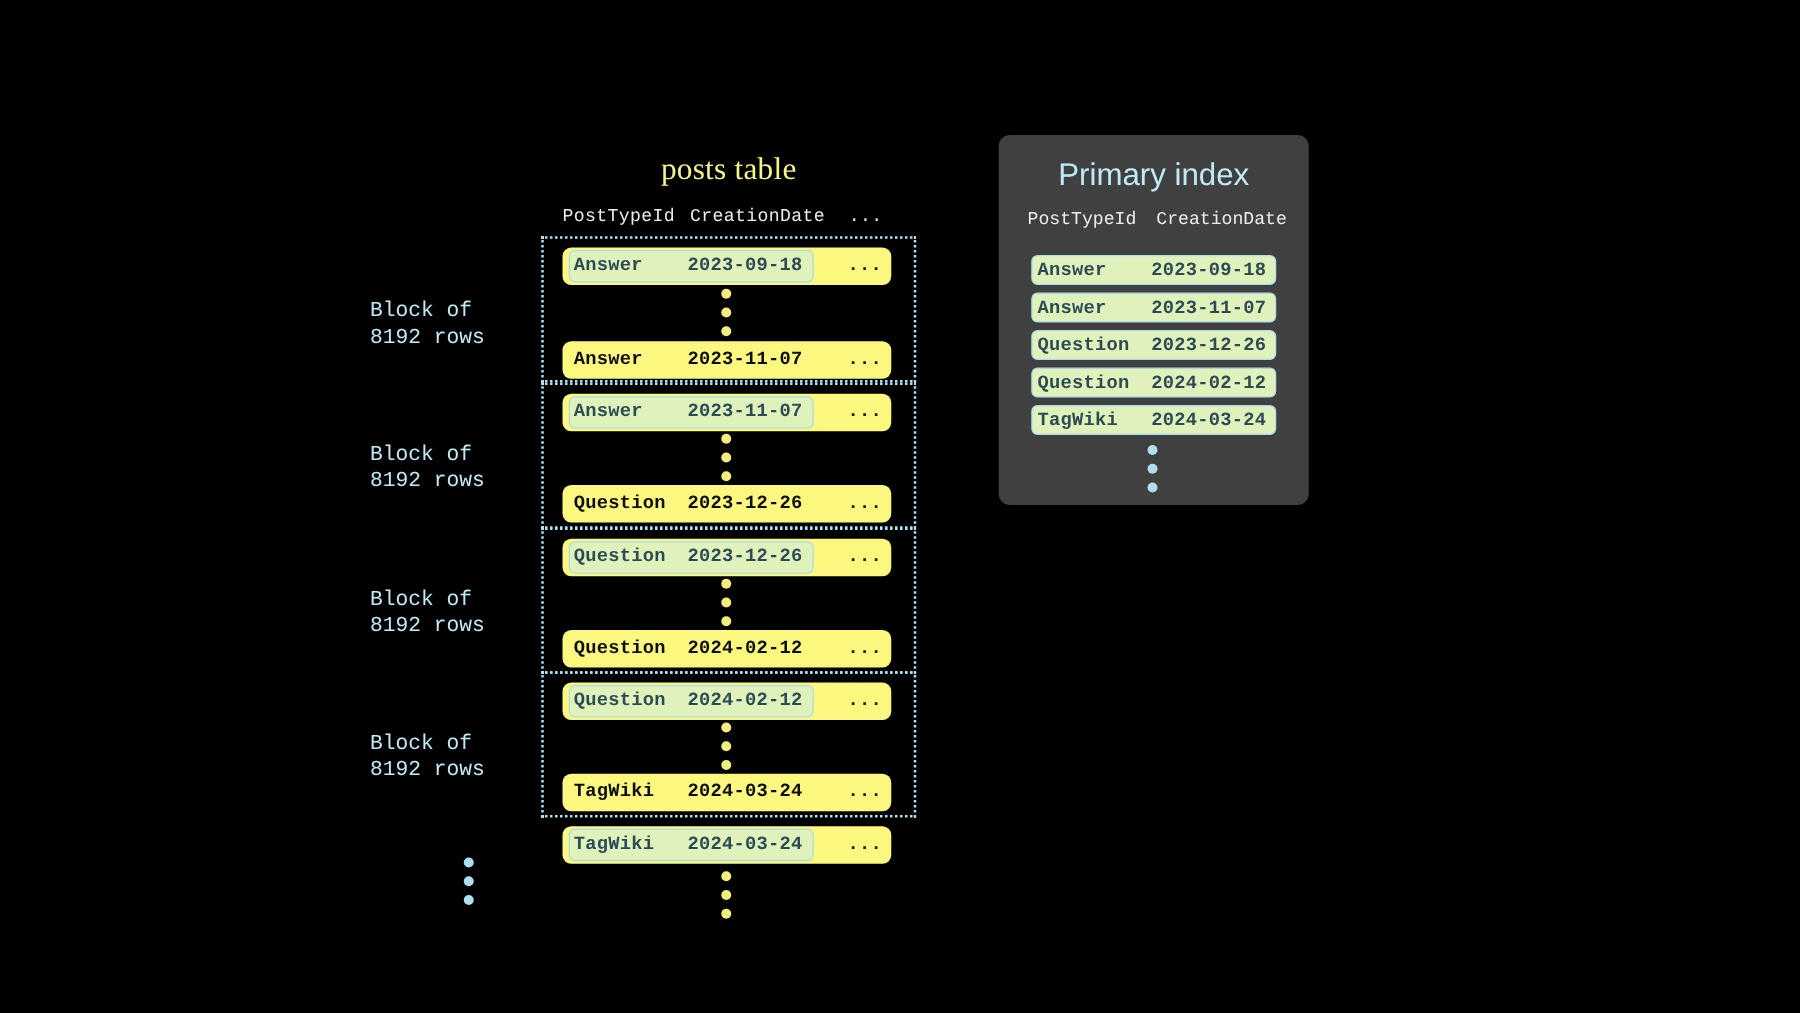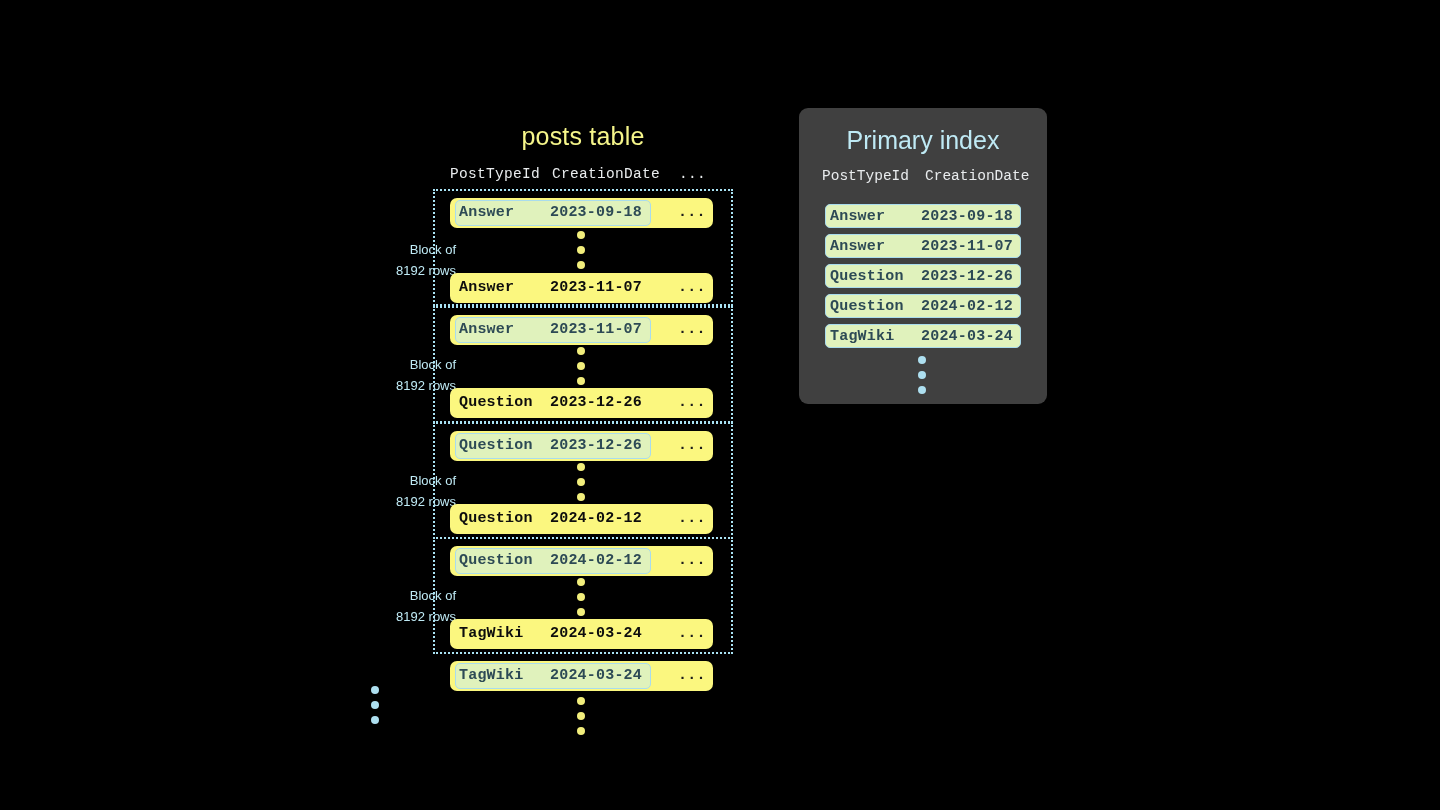--- a/index.html
+++ b/index.html
@@ -23,21 +23,21 @@
 
   
   #posts-table-title {
     position: absolute;
     left: 433px;
     top: 122px;
     width: 300px;
     text-align: center;
     font-size: 25px;
     color: #f5f58a;
-    font-family: Liberation Sans, sans-serif;
+    font-family: Liberation Serif, serif;
     letter-spacing: 0.2px;
   }
 
   #posts-col-headers {
     position: absolute;
     left: 433px;
     top: 166px;
     width: 300px;
     height: 20px;
     font-family: "Liberation Mono", monospace;
@@ -54,25 +54,25 @@
     position: absolute;
     left: 433px;
     width: 300px;
     border: 2px dotted #a9e2f3;
     box-sizing: border-box;
   }
 
   .block-label {
     position: absolute;
     width: 160px;
-    text-align: right;
-    font-size: 13px;
+    text-align: left;
+    font-size: 17px;
     line-height: 21px;
     color: #bfeaf5;
-    font-family: Liberation Sans, sans-serif;
+    font-family: Liberation Mono, monospace;
   }
 
   
   .row-pill {
     position: absolute;
     left: 450px;
     width: 263px;
     height: 30px;
     background: #fbf77f;
     border-radius: 7px;

